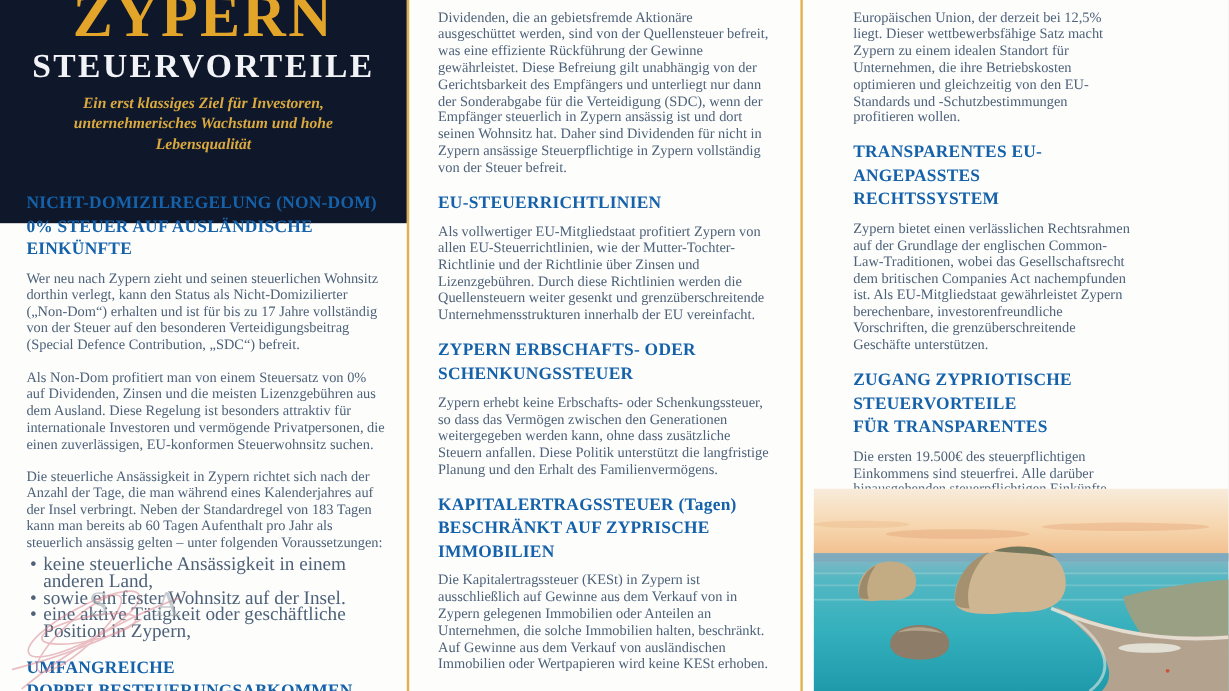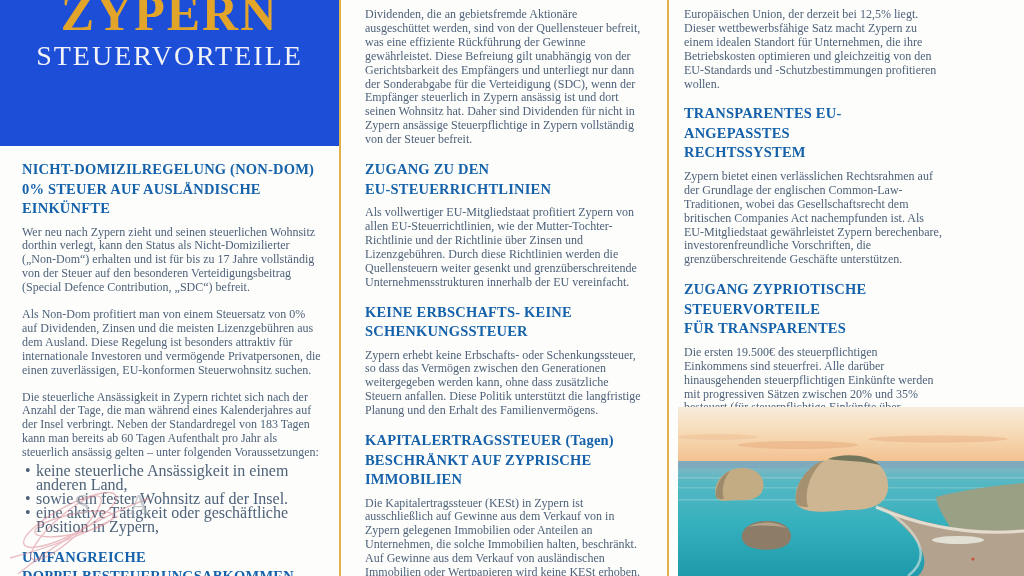--- a/index.html
+++ b/index.html
@@ -4,44 +4,44 @@
 <style>
   * { margin:0; padding:0; box-sizing:border-box; }
   html,body { background:#e8e8e8; }
   .page {
     position:relative; width:1024px; height:576px; overflow:hidden;
     background:#fdfdfc;
     font-family:"Liberation Serif","DejaVu Serif",serif;
   }
   
   .hero {
-    position:absolute; left:0; top:0; width:339px; height:146px;
-    background:#1d4ed8; overflow:hidden; text-align:center;
+    position:absolute; left:0; top:0; width:339px; height:186px;
+    background:#0f172a; overflow:hidden; text-align:center;
   }
   .hero-title {
     font-size:50px; font-weight:700; letter-spacing:2px;
     color:#e2a52a; margin-top:-13px; line-height:1.05;
   }
   .hero-subtitle {
-    font-size:28px; font-weight:400; letter-spacing:2px;
+    font-size:28px; font-weight:700; letter-spacing:2px;
     color:#f2f3f6; margin-top:1px; line-height:1.1;
   }
   .hero-tagline {
     width:254px; margin:7px auto 0; font-style:italic; font-weight:600;
     font-size:13px; line-height:1.28; color:#d9a93f;
   }
   
   .vrule { position:absolute; top:0; width:2px; height:576px; background:#e2b14b; }
   .vrule.r1 { left:339px; }
   .vrule.r2 { left:667px; }
   
   .col { position:absolute; top:0; }
   .col-left   { left:0;   top:146px; width:339px; padding:14px 18px 0 22px; }
   .col-middle { left:341px; width:326px; padding:8px 24px 0 24px; }
-  .col-right  { left:669px; width:302px; padding:8px 28px 0 15px; }
+  .col-right  { left:669px; width:302px; padding:8px 28px 0 42px; }
   h2.sec {
     font-size:14.5px; line-height:19.5px; font-weight:700;
     color:#1562aa; letter-spacing:.2px; margin:0 0 7px;
   }
   h2.sec span { display:block;font-family:Liberation Serif, serif; }
   p.body {
     font-size:12px; line-height:13.9px; color:#4e6279; margin:0 0 13px;
   }
   .mt { margin-top:14px; }
   .mt-lg { margin-top:22px; }
@@ -67,20 +67,21 @@
   .wm-scribble { position:absolute; left:0; top:478px; pointer-events:none; }
 </style>
 </head>
 <body>
 
 <div class="page">
 
   <div class="hero">
     <div class="hero-title">ZYPERN</div>
     <div class="hero-subtitle">STEUERVORTEILE</div>
+    <div class="hero-tagline">Ein erst klassiges Ziel für Investoren, unternehmerisches Wachstum und hohe Lebensqualität</div>
   </div>
 
   <div class="vrule r1"></div>
   <div class="vrule r2"></div>
 
   <div class="col col-left">
     <h2 class="sec">
       <span>NICHT-DOMIZILREGELUNG (NON-DOM)</span>
       <span>0% STEUER AUF AUSLÄNDISCHE EINKÜNFTE</span>
     </h2>
@@ -95,26 +96,25 @@
     <h2 class="sec mt">
       <span>UMFANGREICHE</span>
       <span>DOPPELBESTEUERUNGSABKOMMEN</span>
     </h2>
     <p class="body">Zypern hat mehr als 65 Doppelbesteuerungsabkommen abgeschlossen, darunter Abkommen mit den meisten großen Volkswirtschaften. Diese Abkommen reduzieren oder eliminieren</p>
   </div>
 
   <div class="col col-middle">
     <p class="body">Dividenden, die an gebietsfremde Aktionäre ausgeschüttet werden, sind von der Quellensteuer befreit, was eine effiziente Rückführung der Gewinne gewährleistet. Diese Befreiung gilt unabhängig von der Gerichtsbarkeit des Empfängers und unterliegt nur dann der Sonderabgabe für die Verteidigung (SDC), wenn der Empfänger steuerlich in Zypern ansässig ist und dort seinen Wohnsitz hat. Daher sind Dividenden für nicht in Zypern ansässige Steuerpflichtige in Zypern vollständig von der Steuer befreit.</p>
     <h2 class="sec mt">
-      <span>ZUGANG ZU DEN</span>
       <span>EU-STEUERRICHTLINIEN</span>
     </h2>
     <p class="body">Als vollwertiger EU-Mitgliedstaat profitiert Zypern von allen EU-Steuerrichtlinien, wie der Mutter-Tochter-Richtlinie und der Richtlinie über Zinsen und Lizenzgebühren. Durch diese Richtlinien werden die Quellensteuern weiter gesenkt und grenzüberschreitende Unternehmensstrukturen innerhalb der EU vereinfacht.</p>
     <h2 class="sec mt">
-      <span>KEINE ERBSCHAFTS- KEINE</span>
+      <span>ZYPERN ERBSCHAFTS- ODER</span>
       <span>SCHENKUNGSSTEUER</span>
     </h2>
     <p class="body">Zypern erhebt keine Erbschafts- oder Schenkungssteuer, so dass das Vermögen zwischen den Generationen weitergegeben werden kann, ohne dass zusätzliche Steuern anfallen. Diese Politik unterstützt die langfristige Planung und den Erhalt des Familienvermögens.</p>
     <h2 class="sec mt">
       <span>KAPITALERTRAGSSTEUER (Tagen)</span>
       <span>BESCHRÄNKT AUF ZYPRISCHE IMMOBILIEN</span>
     </h2>
     <p class="body">Die Kapitalertragssteuer (KESt) in Zypern ist ausschließlich auf Gewinne aus dem Verkauf von in Zypern gelegenen Immobilien oder Anteilen an Unternehmen, die solche Immobilien halten, beschränkt. Auf Gewinne aus dem Verkauf von ausländischen Immobilien oder Wertpapieren wird keine KESt erhoben.</p>
 
   </div>

